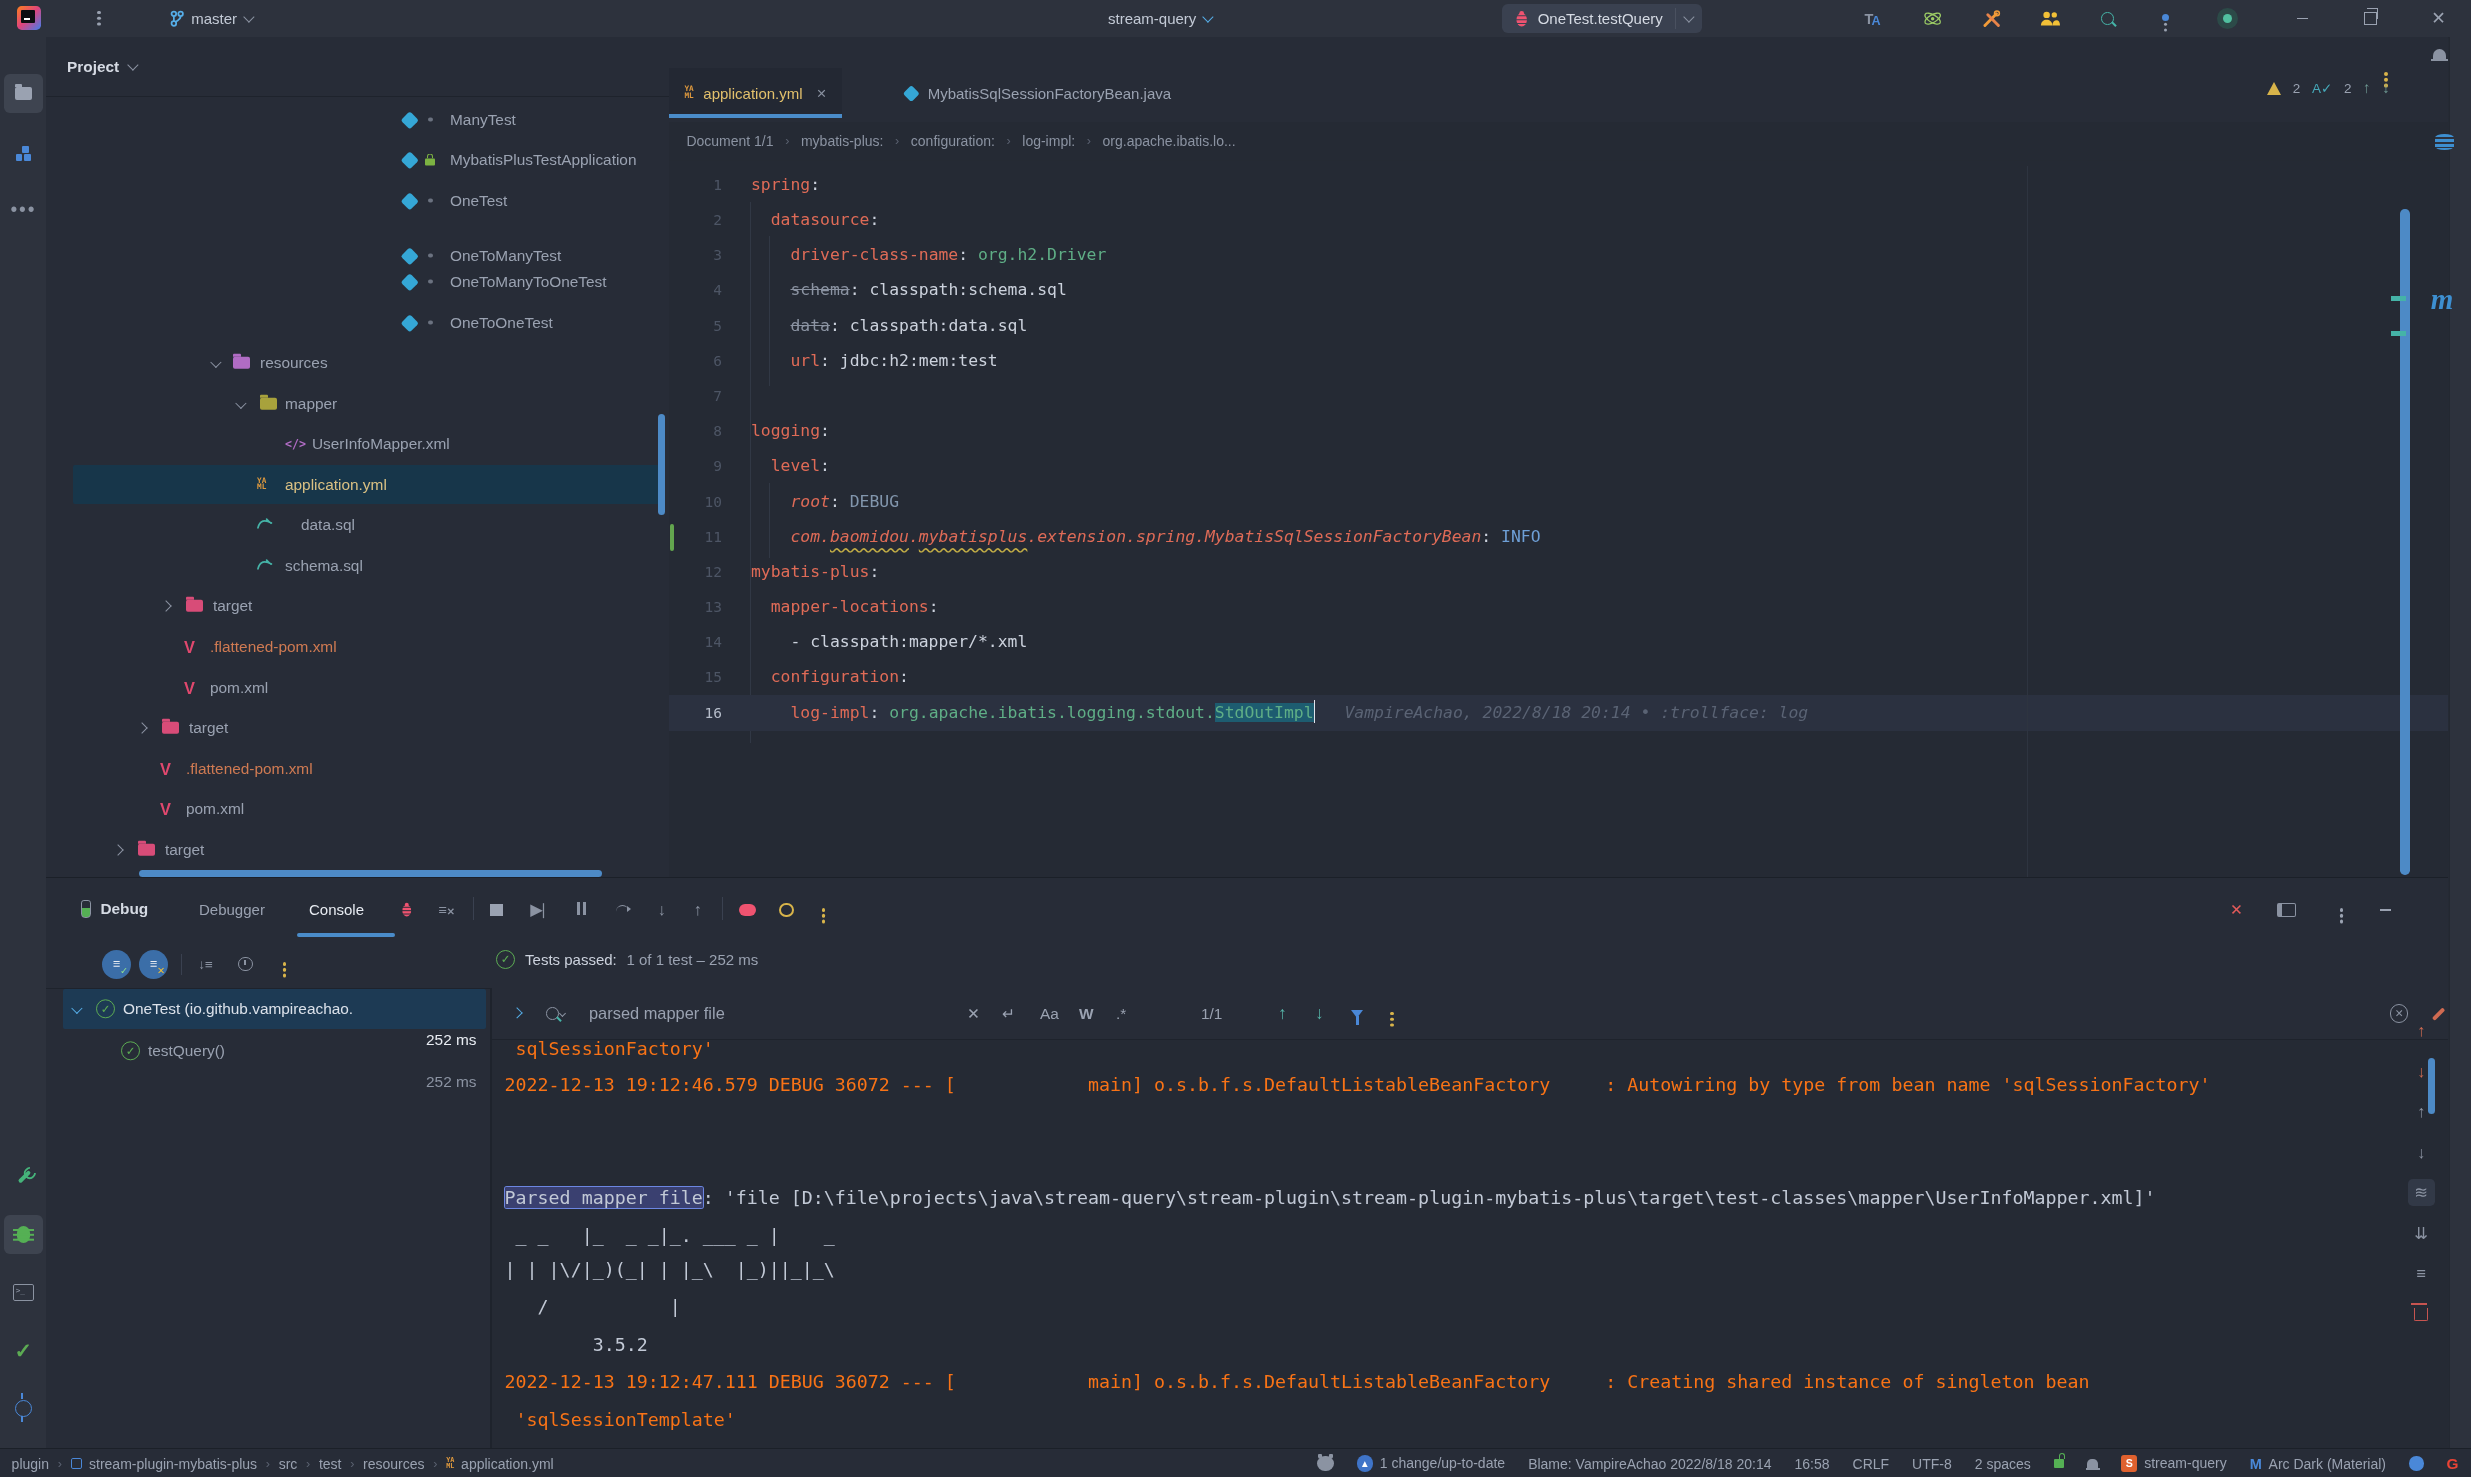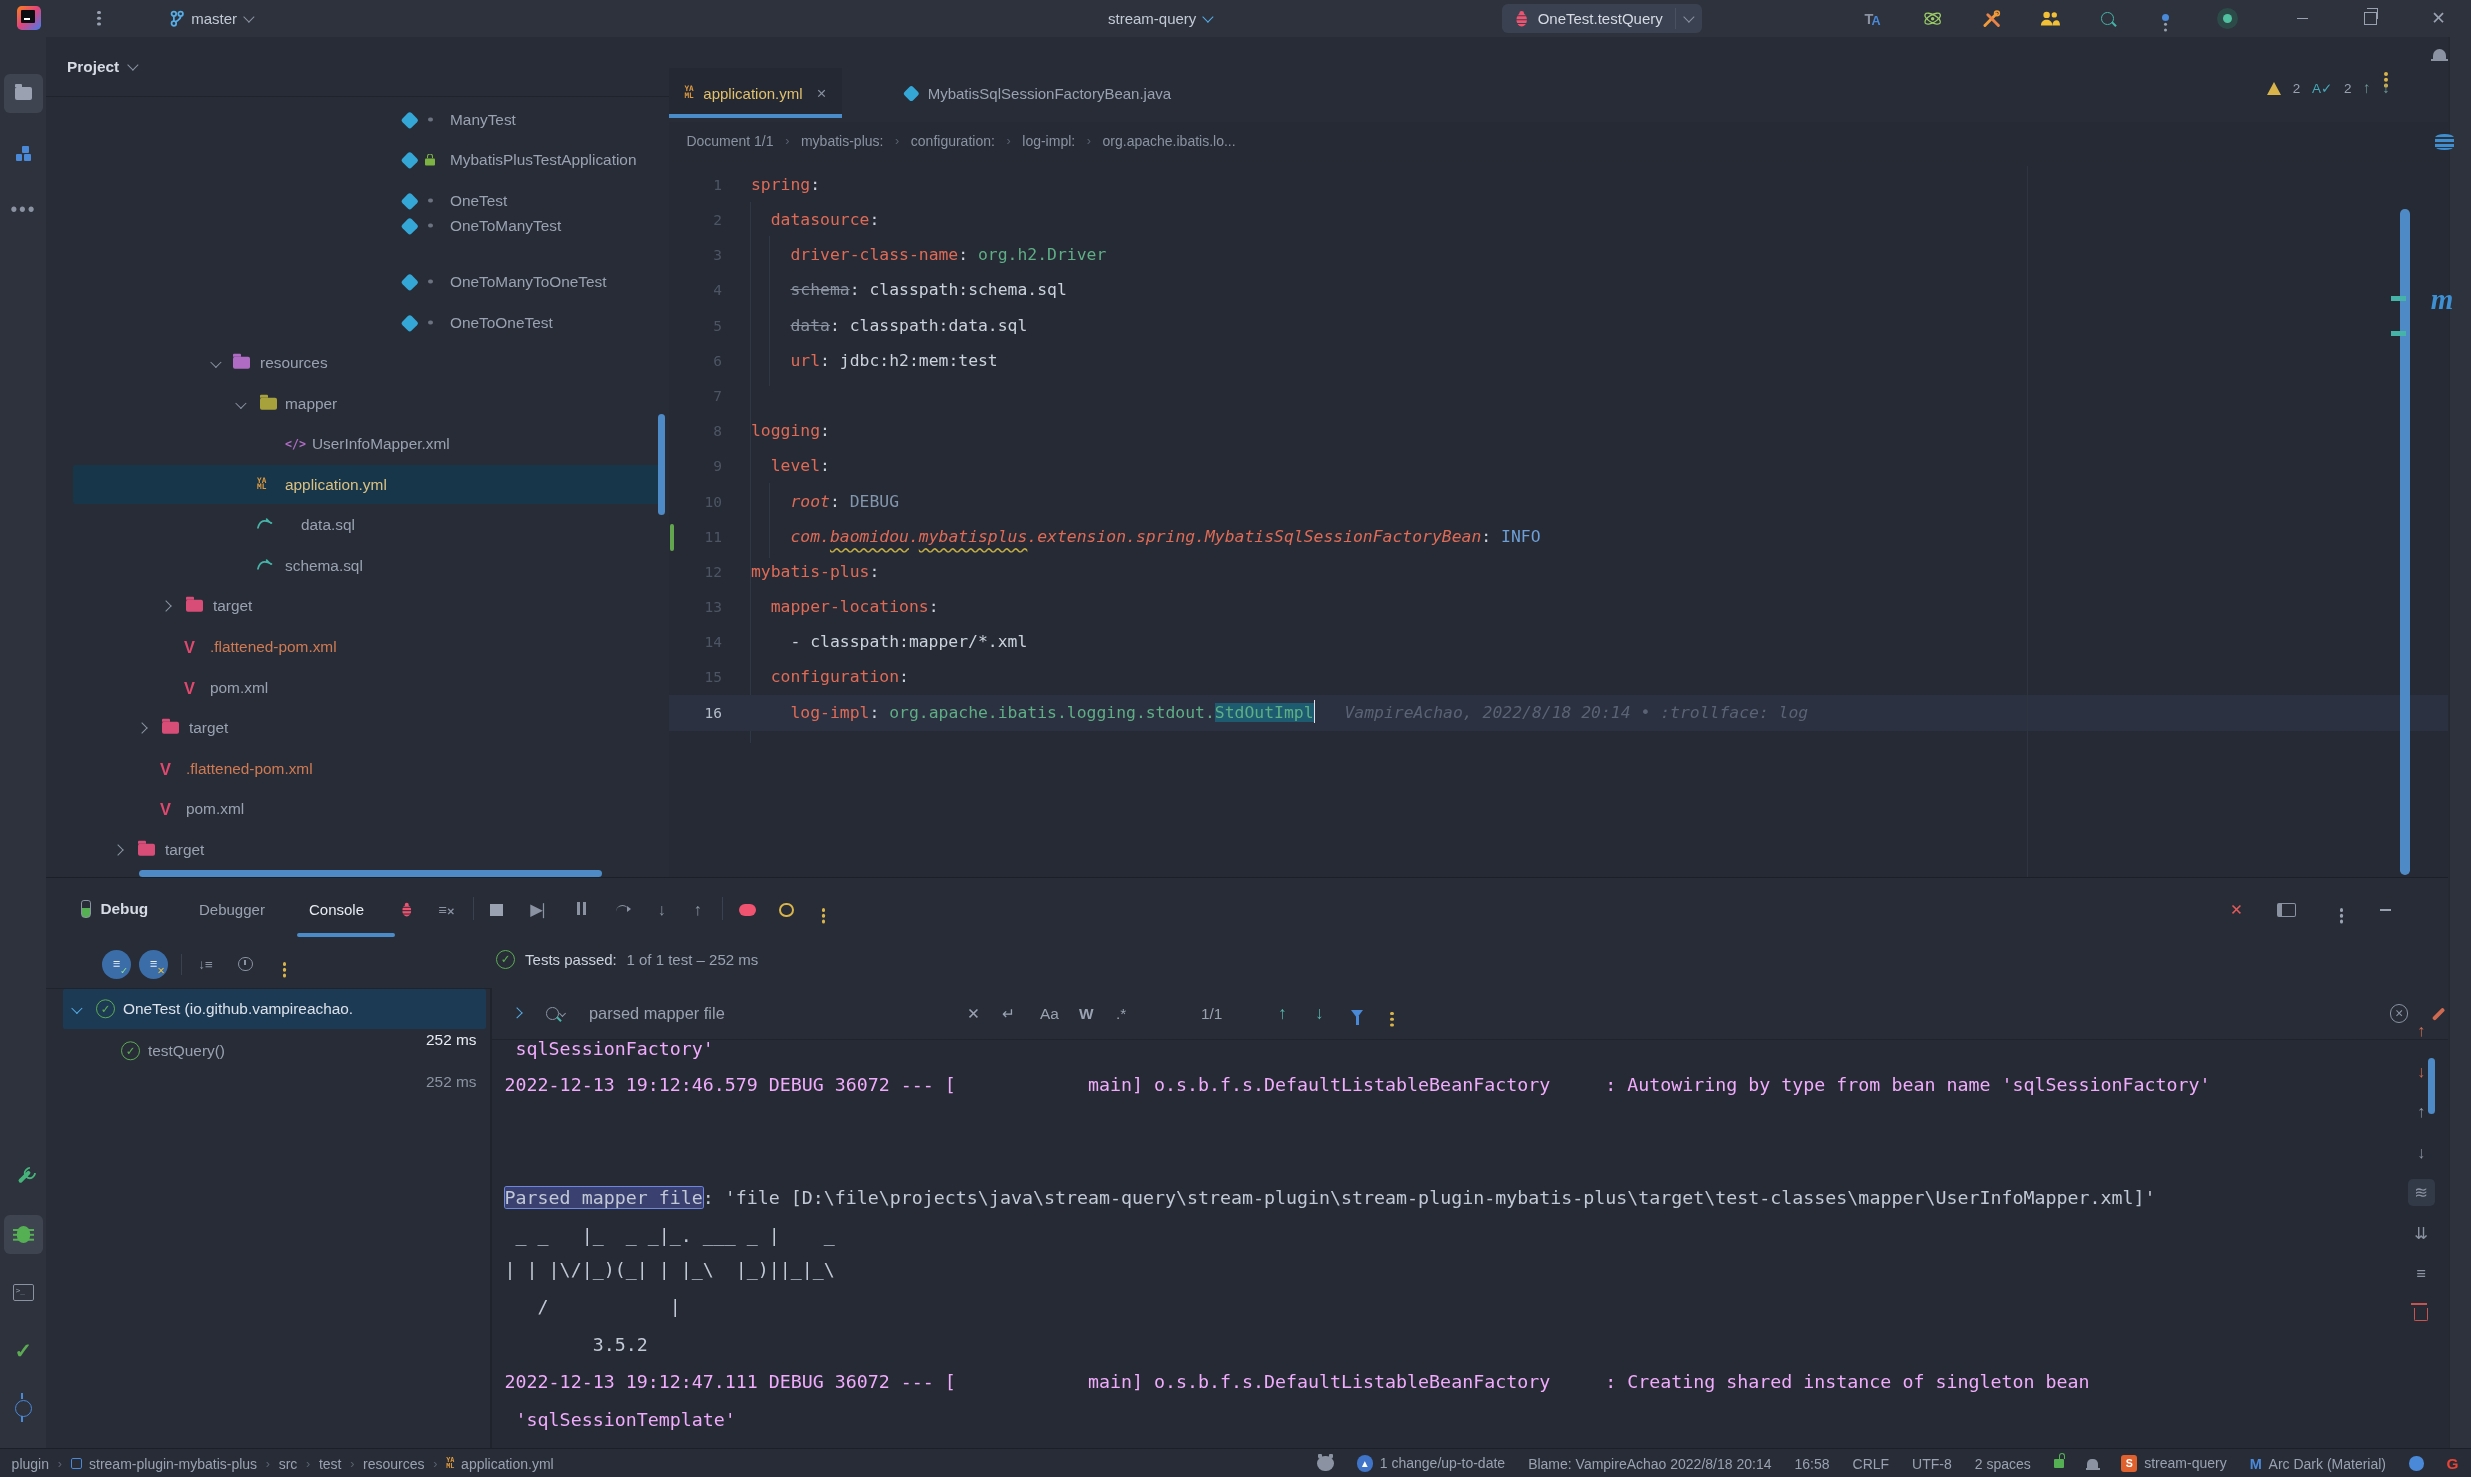--- a/index.html
+++ b/index.html
@@ -151,21 +151,21 @@
   .console{position:absolute;left:446px;top:110px;width:1956px;height:462px;background:#252a34;}
   .findrow{position:absolute;left:0;top:0;width:100%;height:51px;background:#272c37;border-bottom:1px solid #1e232c;}
   .findrow .f-item{position:absolute;top:0;height:51px;display:flex;align-items:center;color:#9aa2b1;}
   .f-txt{color:#d5dae3;font-size:16.4px;}
   .funnel{width:0;height:0;border-left:6.8px solid transparent;border-right:6.8px solid transparent;border-top:8.7px solid #4a88d8;position:relative;}
   .funnel::after{content:"";position:absolute;left:-1.4px;top:-1.9px;width:2.9px;height:9.7px;background:#4a88d8;}
   .circx{width:16.4px;height:16.4px;border:1.4px solid #8b93a2;border-radius:50%;color:#8b93a2;font-size:10.6px;display:flex;align-items:center;justify-content:center;}
   .brush{width:15.4px;height:3.9px;background:#cf6a51;border-radius:1.9px;transform:rotate(-45deg);}
   .cbody{position:absolute;left:0;top:51px;width:100%;height:410px;overflow:hidden;font-family:"DejaVu Sans Mono",monospace;}
   .cl{position:absolute;left:12.6px;height:37px;line-height:37px;white-space:pre;font-size:18.3px;}
-  .cl.dim{color:#f0abfc;}
+  .cl.dim{color:#f97316;}
   .cl.bright{color:#c2c9d6;}
   .cmatch{background:#3a4070;box-shadow:0 0 0 1px #6c86e2;border-radius:1.9px;}
   .rcol{position:absolute;top:0;height:462px;right:0;width:54px;}
   .rcol .ric{position:absolute;left:13.5px;width:27px;height:27px;display:flex;align-items:center;justify-content:center;font-size:16.4px;}
   .ric.orange{color:#cd6a51;}
   .ric.gray{color:#8b93a2;}
   .ric.bgd{background:#323947;border-radius:4.8px;}
   .trash{position:relative;width:11.6px;height:11.6px;border:1.9px solid #c75450;border-top:none;border-radius:0 0 1.9px 1.9px;}
   .trash::before{content:"";position:absolute;left:-3.9px;top:-4.8px;width:15.4px;height:1.9px;background:#c75450;}
   .mini-sb{position:absolute;right:37px;top:1058px;width:6.8px;height:56px;background:#4d8ac6;border-radius:3.9px;}
@@ -314,21 +314,21 @@
         <div class="trow" style="top: 102px;">
           <span class="i-class" style="left: 357px;"></span>
           <span class="i-lock" style="left: 379px;"></span>
           <span class="t-lbl" style="left: 404px;">MybatisPlusTestApplication</span>
         </div>
         <div class="trow" style="top: 143px;">
           <span class="i-class" style="left: 357px;"></span>
           <span class="i-dot" style="left: 382px;"></span>
           <span class="t-lbl" style="left: 404px;">OneTest</span>
         </div>
-        <div class="trow" style="top: 168px;">
+        <div class="trow" style="top: 198px;">
           <span class="i-class" style="left: 357px;"></span>
           <span class="i-dot" style="left: 382px;"></span>
           <span class="t-lbl" style="left: 404px;">OneToManyTest</span>
         </div>
         <div class="trow" style="top: 224px;">
           <span class="i-class" style="left: 357px;"></span>
           <span class="i-dot" style="left: 382px;"></span>
           <span class="t-lbl" style="left: 404px;">OneToManyToOneTest</span>
         </div>
         <div class="trow" style="top: 265px;">

